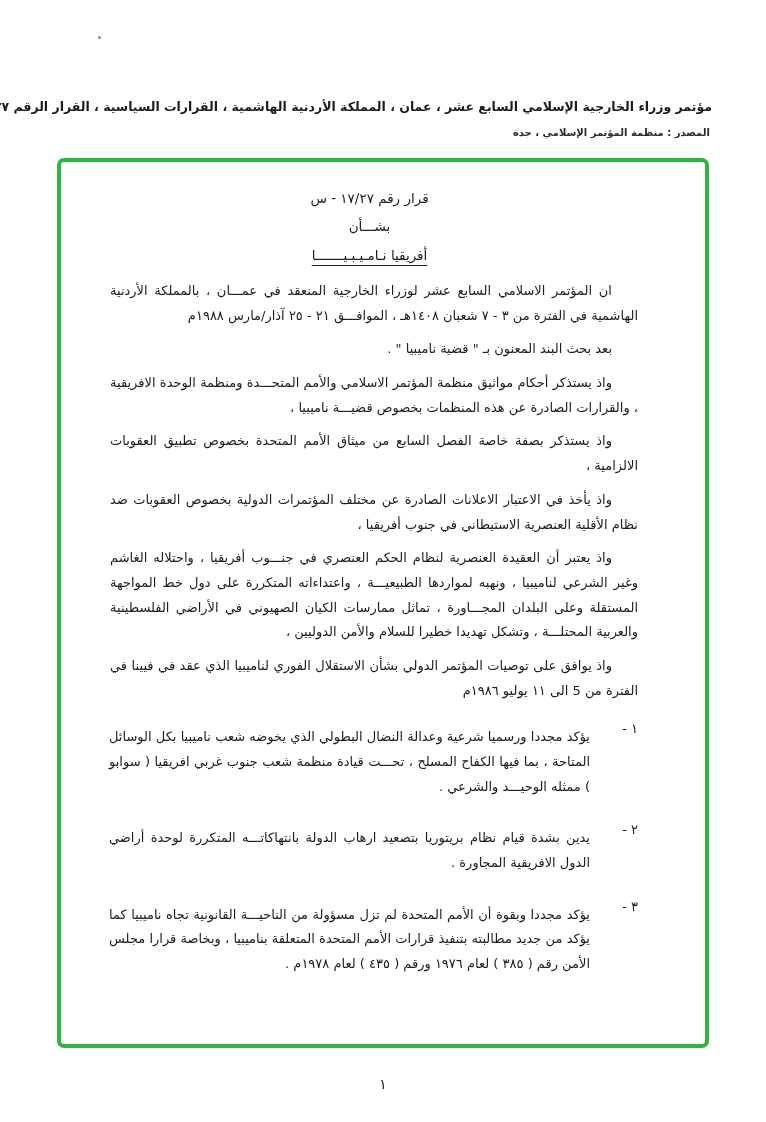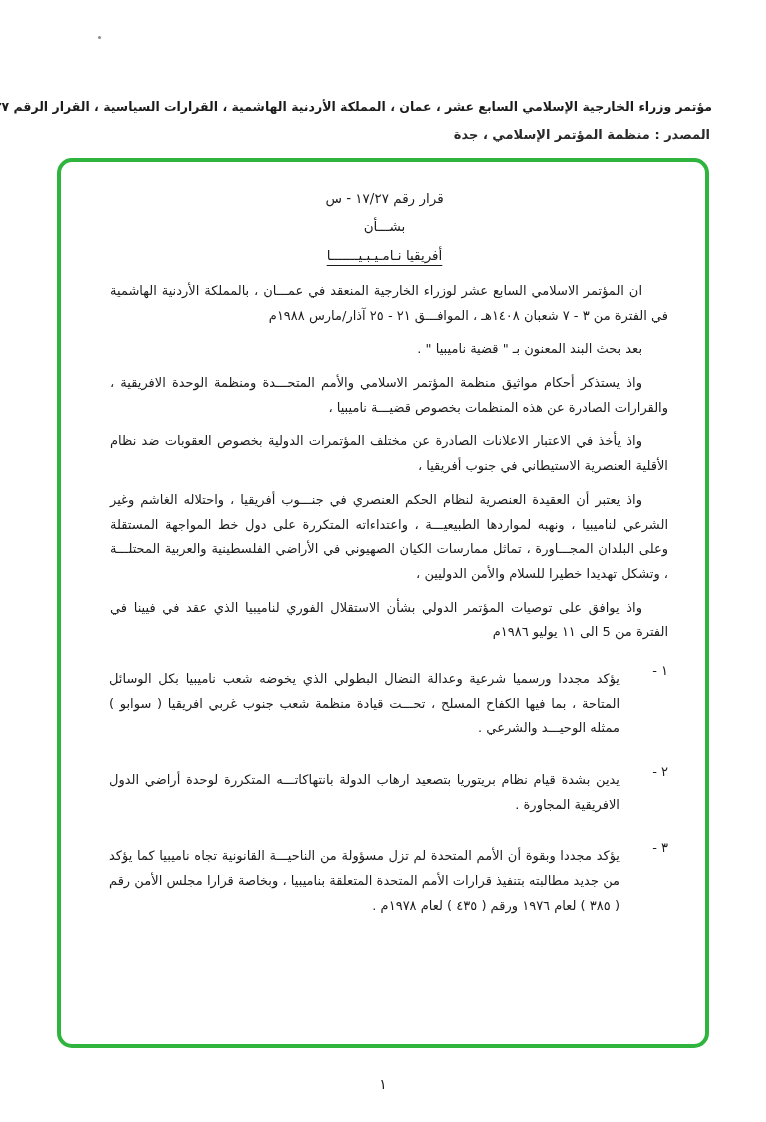--- a/index.html
+++ b/index.html
@@ -29,30 +29,30 @@
     font-size: 12.5px;
     letter-spacing: 0px;
     white-space: nowrap;
   }
   .source-line {
     position: absolute;
     top: 127px; right: 56px;
     direction: rtl;
     text-align: left;
     font-weight: bold;
-    font-size: 13px;
+    font-size: 10px;
     color: #2a2a2a;
   }
   .green-box {
     position: absolute;
     top: 158px; left: 57px;
     width: 652px; height: 890px;
     border: 4px solid #2fb43e;
-    border-radius: 15px;
-    padding: 22px 37px 18px 40px;
+    border-radius: 7px;
+    padding: 22px 67px 18px 40px;
     direction: rtl;
     overflow: hidden;
   }
   .doc-title {
     text-align: center;
     font-size: 13.5px;
     line-height: 2.1;
     margin: 0 0 10px 0;
   }
   .doc-title .subject {
@@ -121,20 +121,24 @@
 
     <p class="para">
       <span>بعد بحث البند المعنون بـ " قضية ناميبيا " .</span>
     </p>
 
     <p class="para">
       <span class="lead">واذ يستذكر</span>
       <span>أحكام مواثيق منظمة المؤتمر الاسلامي والأمم المتحـــدة ومنظمة الوحدة الافريقية ، والقرارات الصادرة عن هذه المنظمات بخصوص قضيـــة ناميبيا ،</span>
     </p>
 
+    <p class="para">
+      <span class="lead">واذ يستذكر</span>
+      <span>بصفة خاصة الفصل السابع من ميثاق الأمم المتحدة بخصوص تطبيق العقوبات الالزامية ،</span>
+    </p>
 
     <p class="para">
       <span class="lead">واذ يأخذ في الاعتبار</span>
       <span>الاعلانات الصادرة عن مختلف المؤتمرات الدولية بخصوص العقوبات ضد نظام الأقلية العنصرية الاستيطاني في جنوب أفريقيا ،</span>
     </p>
 
     <p class="para">
       <span class="lead">واذ يعتبر</span>
       <span>أن العقيدة العنصرية لنظام الحكم العنصري في جنـــوب أفريقيا ، واحتلاله الغاشم وغير الشرعي لناميبيا ، ونهبه لمواردها الطبيعيـــة ، واعتداءاته المتكررة على دول خط المواجهة المستقلة وعلى البلدان المجـــاورة ، تماثل ممارسات الكيان الصهيوني في الأراضي الفلسطينية والعربية المحتلـــة ، وتشكل تهديدا خطيرا للسلام والأمن الدوليين ،</span>
     </p>

